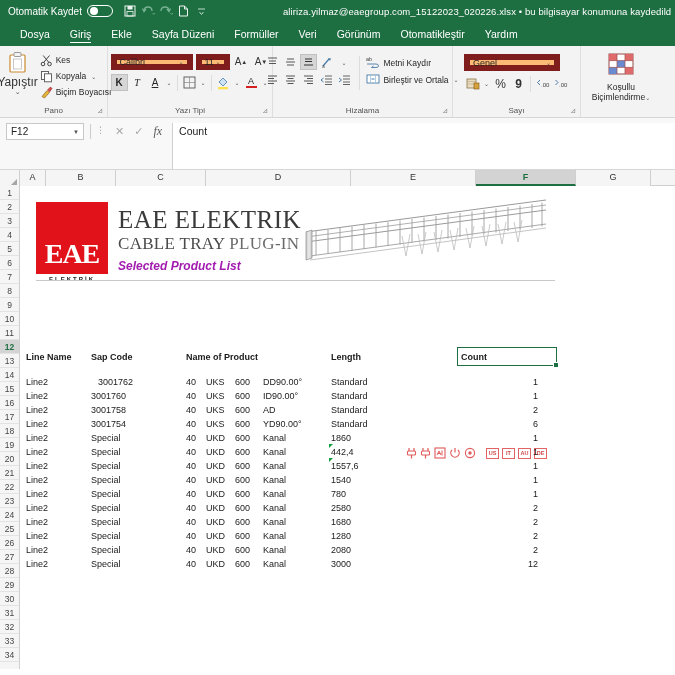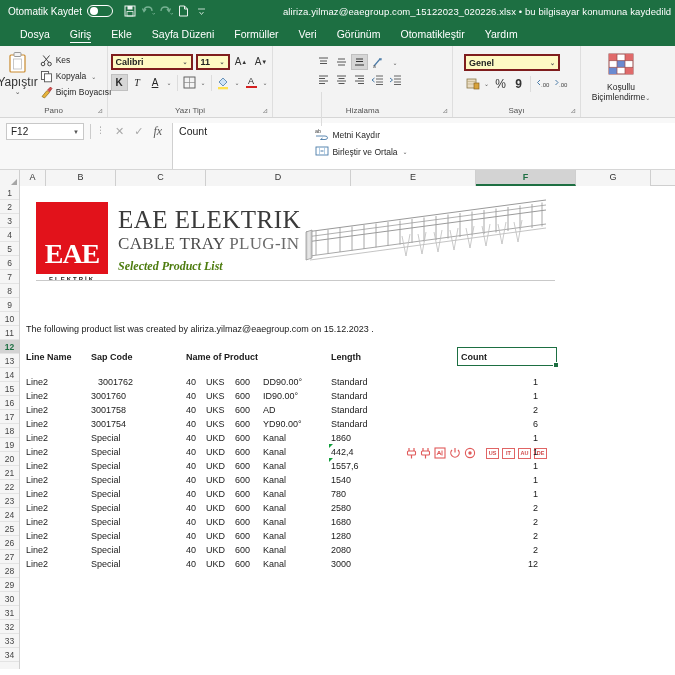--- a/index.html
+++ b/index.html
@@ -104,23 +104,23 @@
   .clip-list { display: flex; flex-direction: column; justify-content: center; padding-top: 3px; }
   .clip-item {
     display: flex; align-items: center; gap: 3px;
     font-size: 8.5px; color: #262626; height: 16px; white-space: nowrap;
   }
   .clip-ico { width: 13px; height: 13px; flex: none; }
 
   
   .font-row { display: flex; align-items: center; gap: 3px; margin-bottom: 4px; }
   .combo {
-    height: 16px; background: #fef9c3; border: 2px solid #7f1d1d;
+    height: 16px; background: #fdba74; border: 6px solid #7f1d1d;
     font-size: 9px; color: #222; display: flex; align-items: center;
-    padding: 0 3px; position: relative; font-weight: bold;
+    padding: 0 3px; position: relative;
   }
   .combo .cv { flex: 1; overflow: hidden; white-space: nowrap; }
   .combo .cc { font-size: 6px; color: #555; margin-left: 2px; }
   .font-name { width: 82px; }
   .font-size { width: 34px; }
   .sz-btn { width: 17px; height: 17px; display: flex; align-items: center; justify-content: center; font-size: 10px; color: #333; }
   .sz-btn sup { font-size: 6px; }
   .fmt-row { display: flex; align-items: center; gap: 1px; }
   .fbtn {
     width: 17px; height: 17px; display: flex; align-items: center;
@@ -244,23 +244,23 @@
     font-size: 25px; color: #3a3a3a; letter-spacing: .5px;
   }
   .brand-sub {
     position: absolute; left: 98px; top: 48px;
     font-family: "Liberation Serif", serif;
     font-size: 17px; color: #4a4a4a; letter-spacing: .3px;
   }
   .brand-sub .plugin { font-size: 17px; color: #6a6a6a; }
   .brand-note {
     position: absolute; left: 98px; top: 73px;
-    font-family: Liberation Serif, serif;
+    font-family: Liberation Sans, sans-serif;
     font-style: italic; font-weight: bold;
-    font-size: 12px; color: #4d7c0f;
+    font-size: 12px; color: #a21caf;
   }
   .banner-rule {
     position: absolute; left: 16px; top: 94px; right: 120px;
     height: 1px; background: #c9c9c9;
   }
   .tray-img { position: absolute; left: 282px; top: 8px; width: 248px; height: 80px; }
   .flagrow {
     position: absolute; left: 386px; top: 261px;
     display: flex; align-items: center; gap: 3px;
   }
@@ -442,21 +442,21 @@
         </div>
         <span class="caret-sm">⌄</span>
       </div>
     </div>
     <div class="rgroup-label">Yazı Tipi</div>
     <div class="rgroup-dialog">⊿</div>
   </div>
 
   <div class="rgroup" style="width:180px;">
     <div class="rgroup-body" style="flex-direction:column;align-items:flex-start;padding-top:5px;">
-      <div style="display:flex;align-items:flex-start;flex-direction:column;">
+      <div style="display:flex;align-items:flex-start;">
         <div>
           <div class="al-row">
             <div class="abtn">
                 <svg width="13" height="12" viewBox="0 0 13 12">
                   <path d="M2 2 H11 M3 5 H10 M3 7.5 H10" stroke="#555" stroke-width="1"></path>
                 </svg>
               </div>
             <div class="abtn">
                 <svg width="13" height="12" viewBox="0 0 13 12">
                   <path d="M3 3 H10 M2 6 H11 M3 9 H10" stroke="#555" stroke-width="1"></path>
@@ -761,21 +761,20 @@
             <circle cx="6" cy="6" r="4.6" fill="none" stroke="#e05a5a" stroke-width="1.1"></circle>
             <circle cx="6" cy="6" r="1.7" fill="#e05a5a"></circle>
           </svg>
         <span style="width:4px;"></span>
         <span class="lang-badge">US</span>
         <span class="lang-badge">IT</span>
         <span class="lang-badge">AU</span>
         <span class="lang-badge">DE</span>
       </div>
 
-      <div class="cellpos" style="left:6px; top:136px;">The following product list was created by aliriza.yilmaz@eaegroup.com on 15.12.2023 .</div>
 
       <div class="cellpos bold" style="left:6px;  top:164px;">Line Name</div>
       <div class="cellpos bold" style="left:71px; top:164px;">Sap Code</div>
       <div class="cellpos bold" style="left:166px;top:164px;">Name of Product</div>
       <div class="cellpos bold" style="left:311px;top:164px;">Length</div>
 
       <div class="active-cell" style="left:437px; top:161px; width:100px; height:19px;">
         <span class="cellpos bold" style="left:3px; top:2px;">Count</span>
       </div>
 

